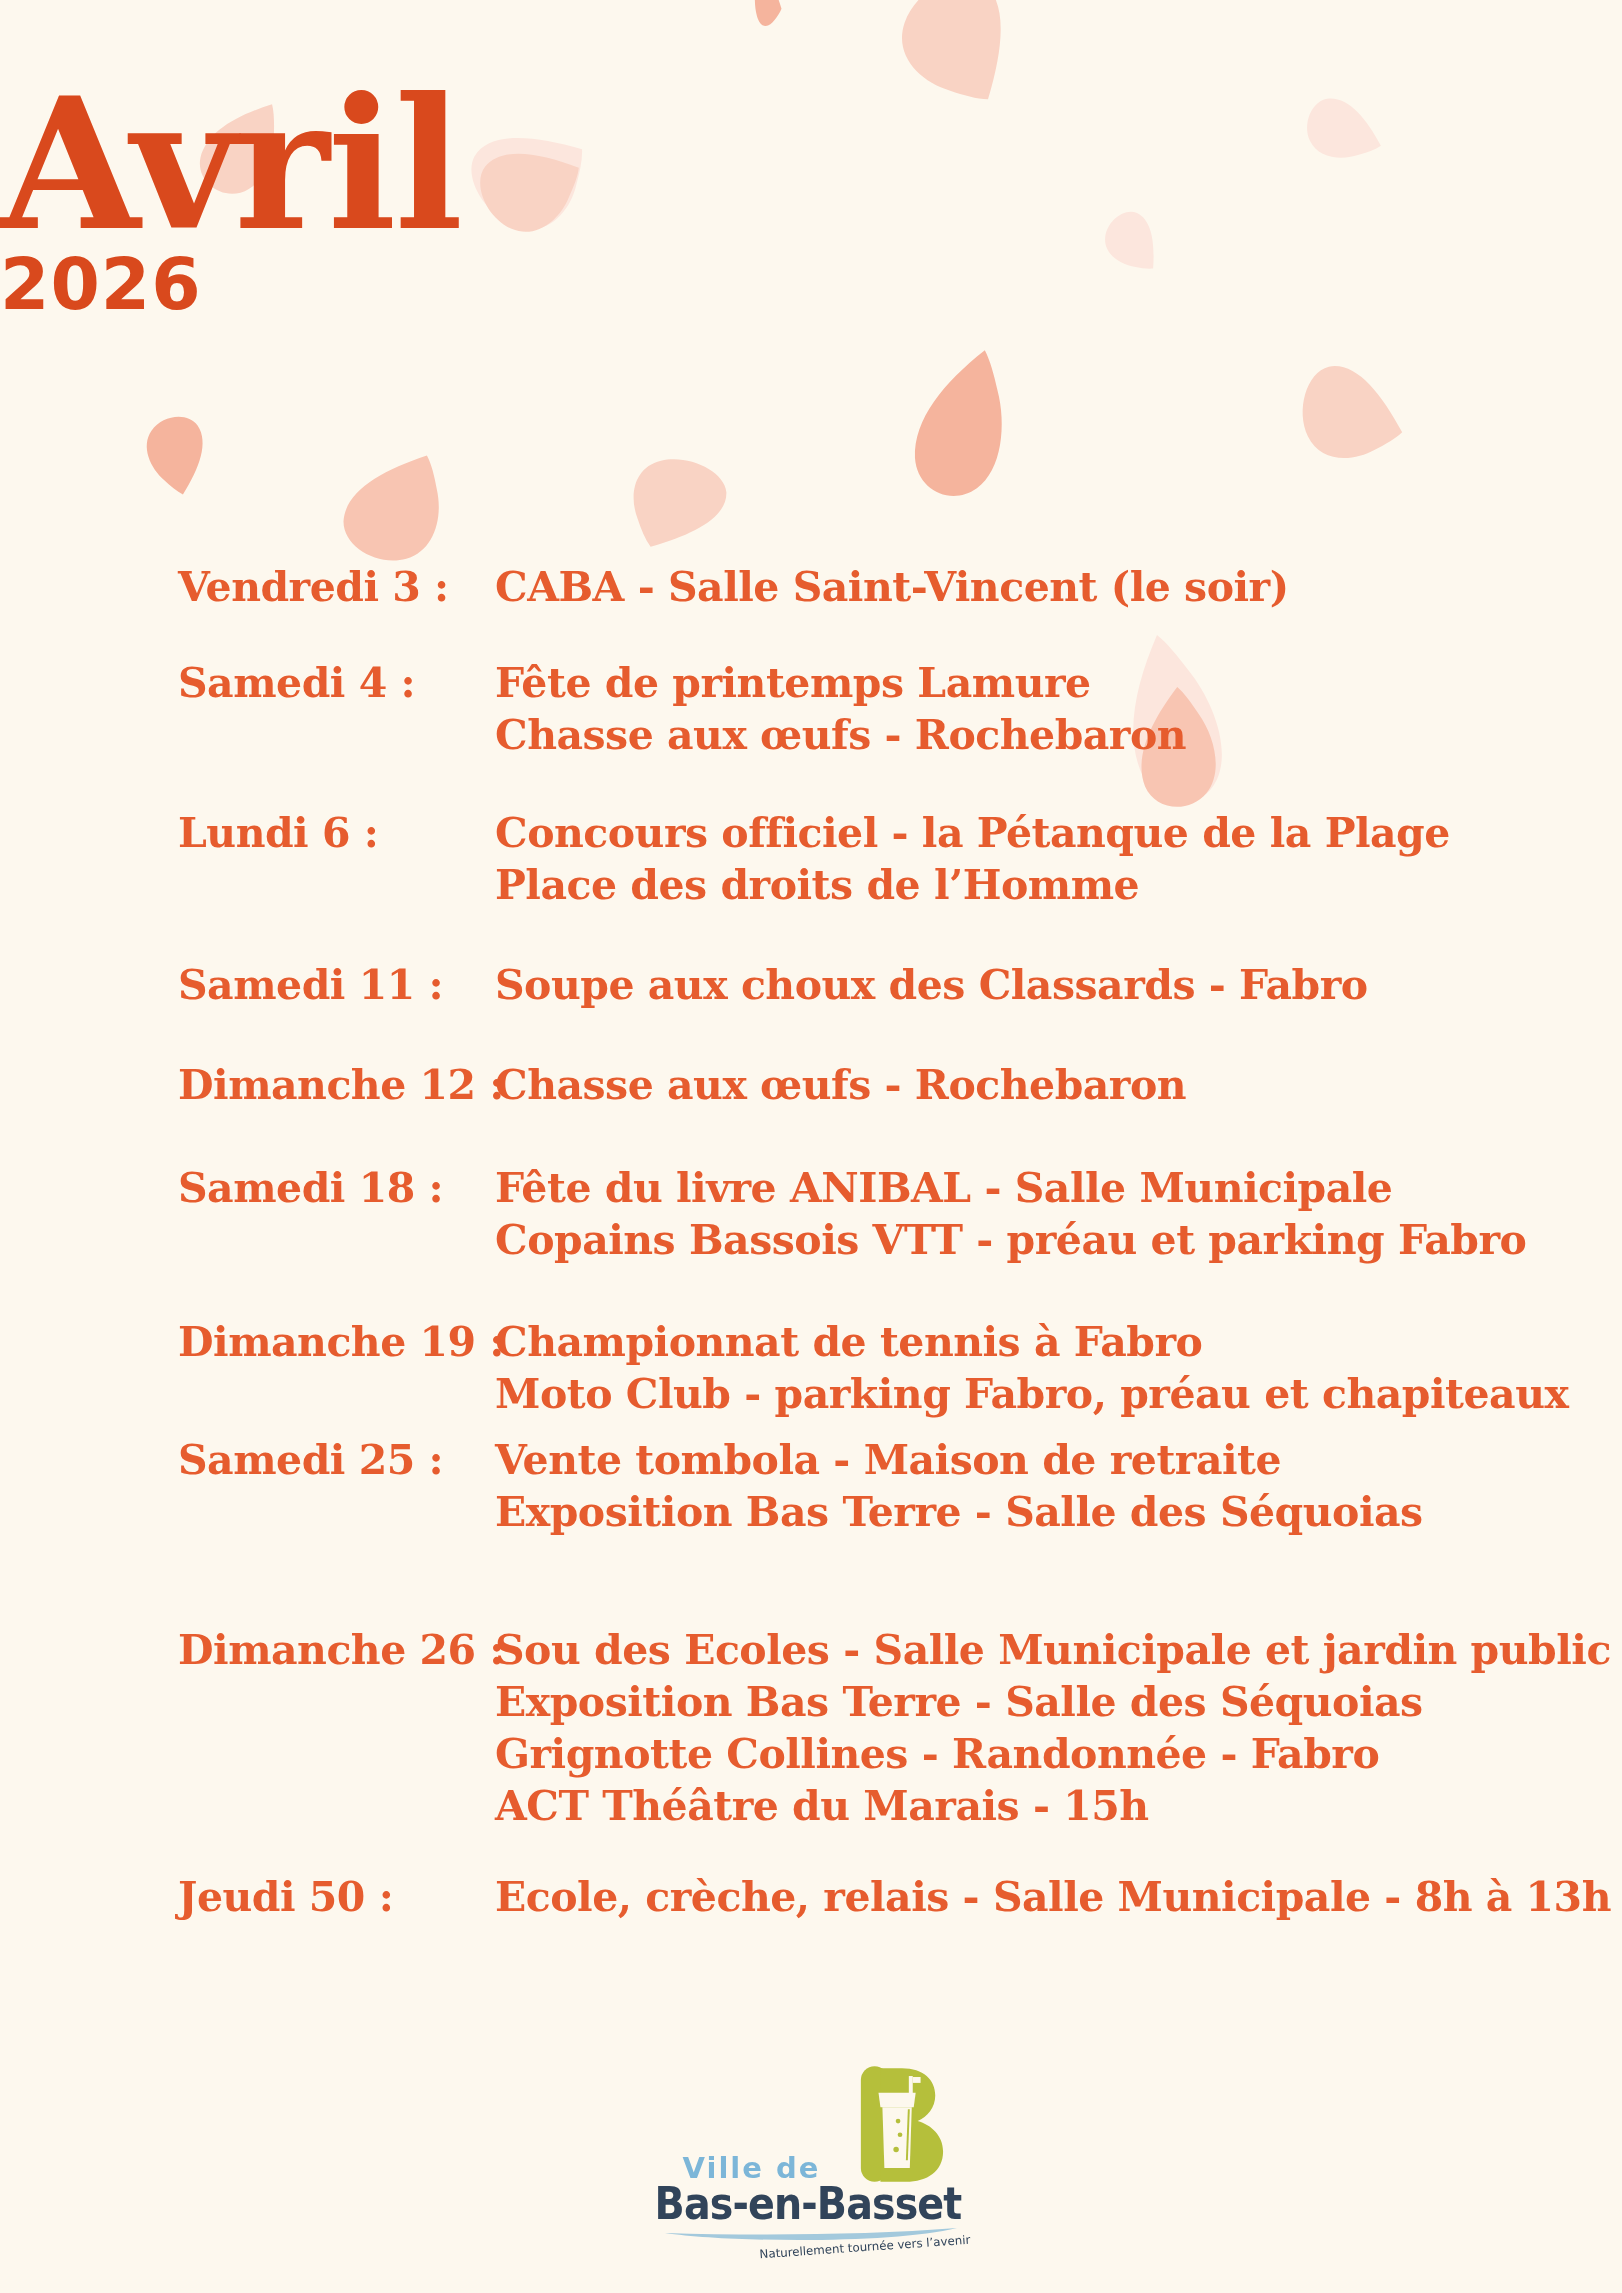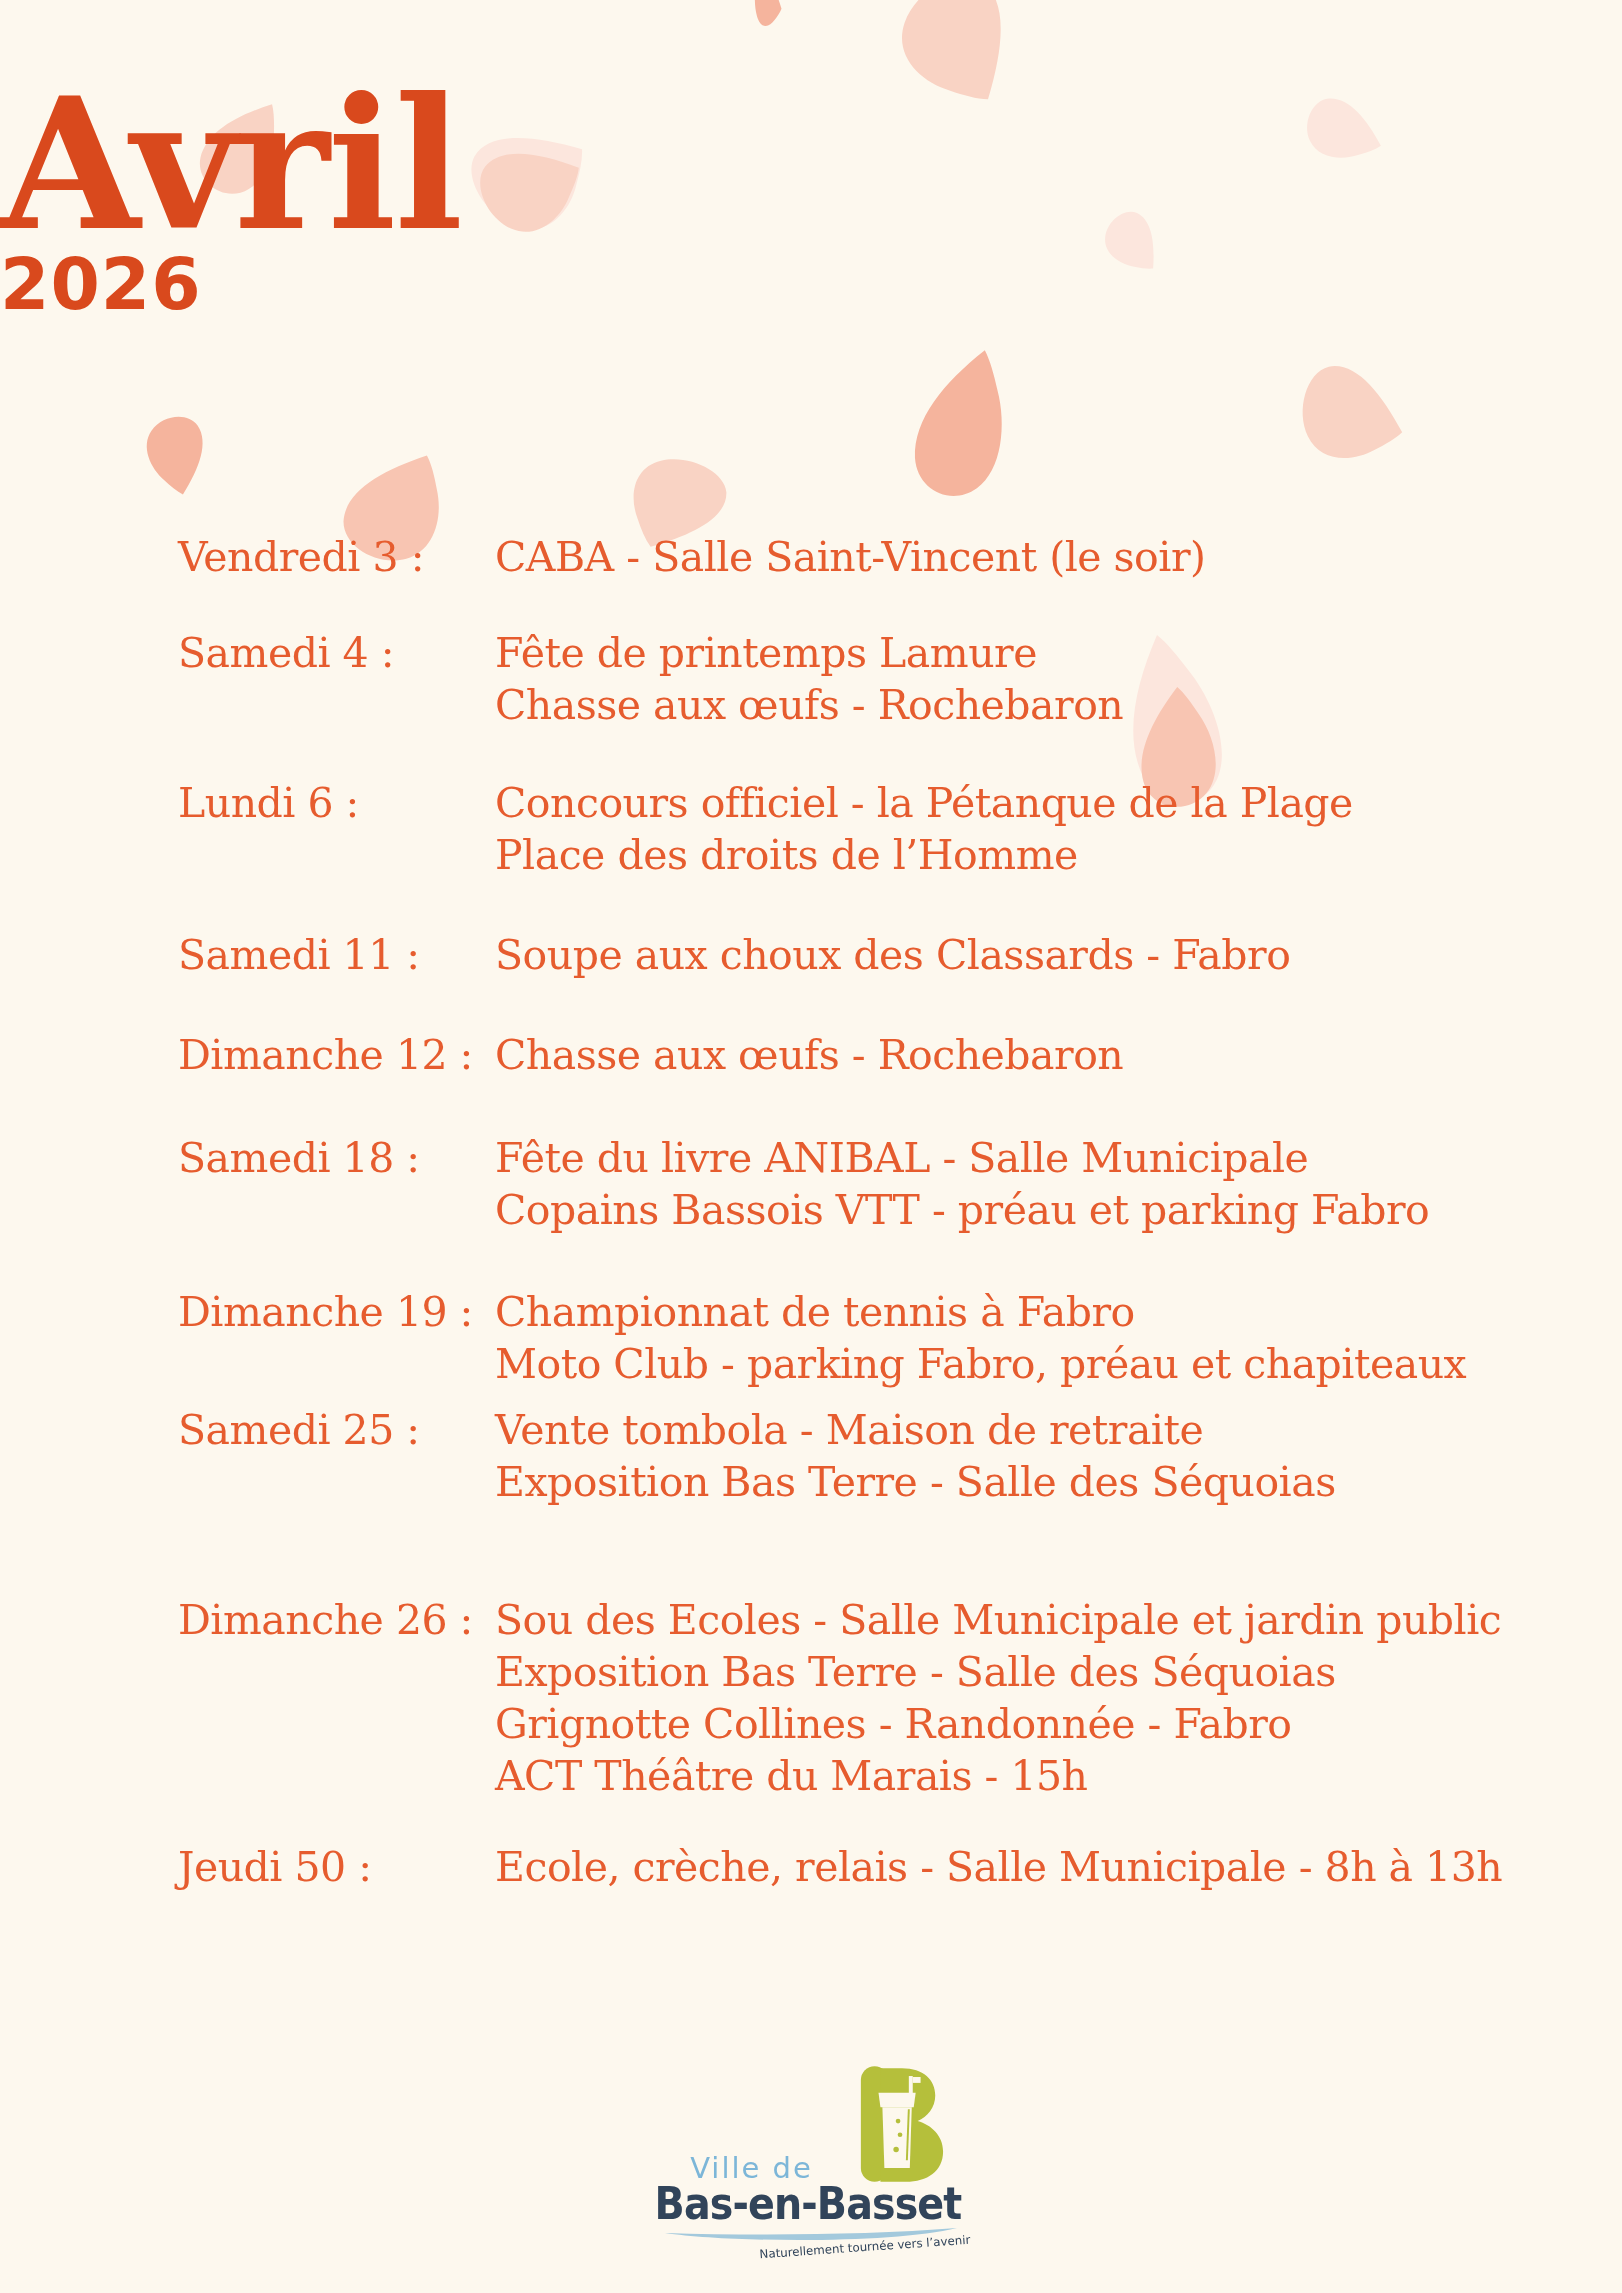--- a/index.html
+++ b/index.html
@@ -38,33 +38,34 @@
   }
   .page-year{
     position:absolute;z-index:2;left:0;right:0;top:249px;
     font-family:"DejaVu Sans",sans-serif;font-weight:700;
     font-size:71px;line-height:71px;
     color:var(--title-orange);
     letter-spacing:1px;
   }
   .entry{
     position:absolute;z-index:2;left:178px;width:1444px;
-    font-weight:400;font-size:41px;line-height:52px;
+    font-weight:700;font-size:41px;line-height:52px;
     letter-spacing:-0.5px;
     color:var(--text-orange);
+    margin-top:30px;
   }
   .entry .day{position:absolute;left:0;top:0;white-space:nowrap;}
   .entry .lines{margin-left:317px;}
   .entry .line{white-space:nowrap;}
 
   .logo-b{position:absolute;z-index:2;left:855px;top:2064px;}
   .logo-ville{
     position:absolute;z-index:2;left:588px;top:2152px;width:327px;
     text-align:center;
-    font-family:"DejaVu Sans",sans-serif;font-weight:400;
+    font-family:"DejaVu Sans",sans-serif;font-weight:700;
     font-size:29px;line-height:33px;letter-spacing:2px;
     color:var(--logo-blue);
   }
   .logo-name{
     position:absolute;z-index:2;left:568px;top:2180px;width:480px;
     text-align:center;
     font-family:"DejaVu Sans",sans-serif;font-weight:700;
     font-size:45px;line-height:47px;letter-spacing:-1px;
     color:var(--logo-navy);
     transform:scaleX(0.88);transform-origin:center;

